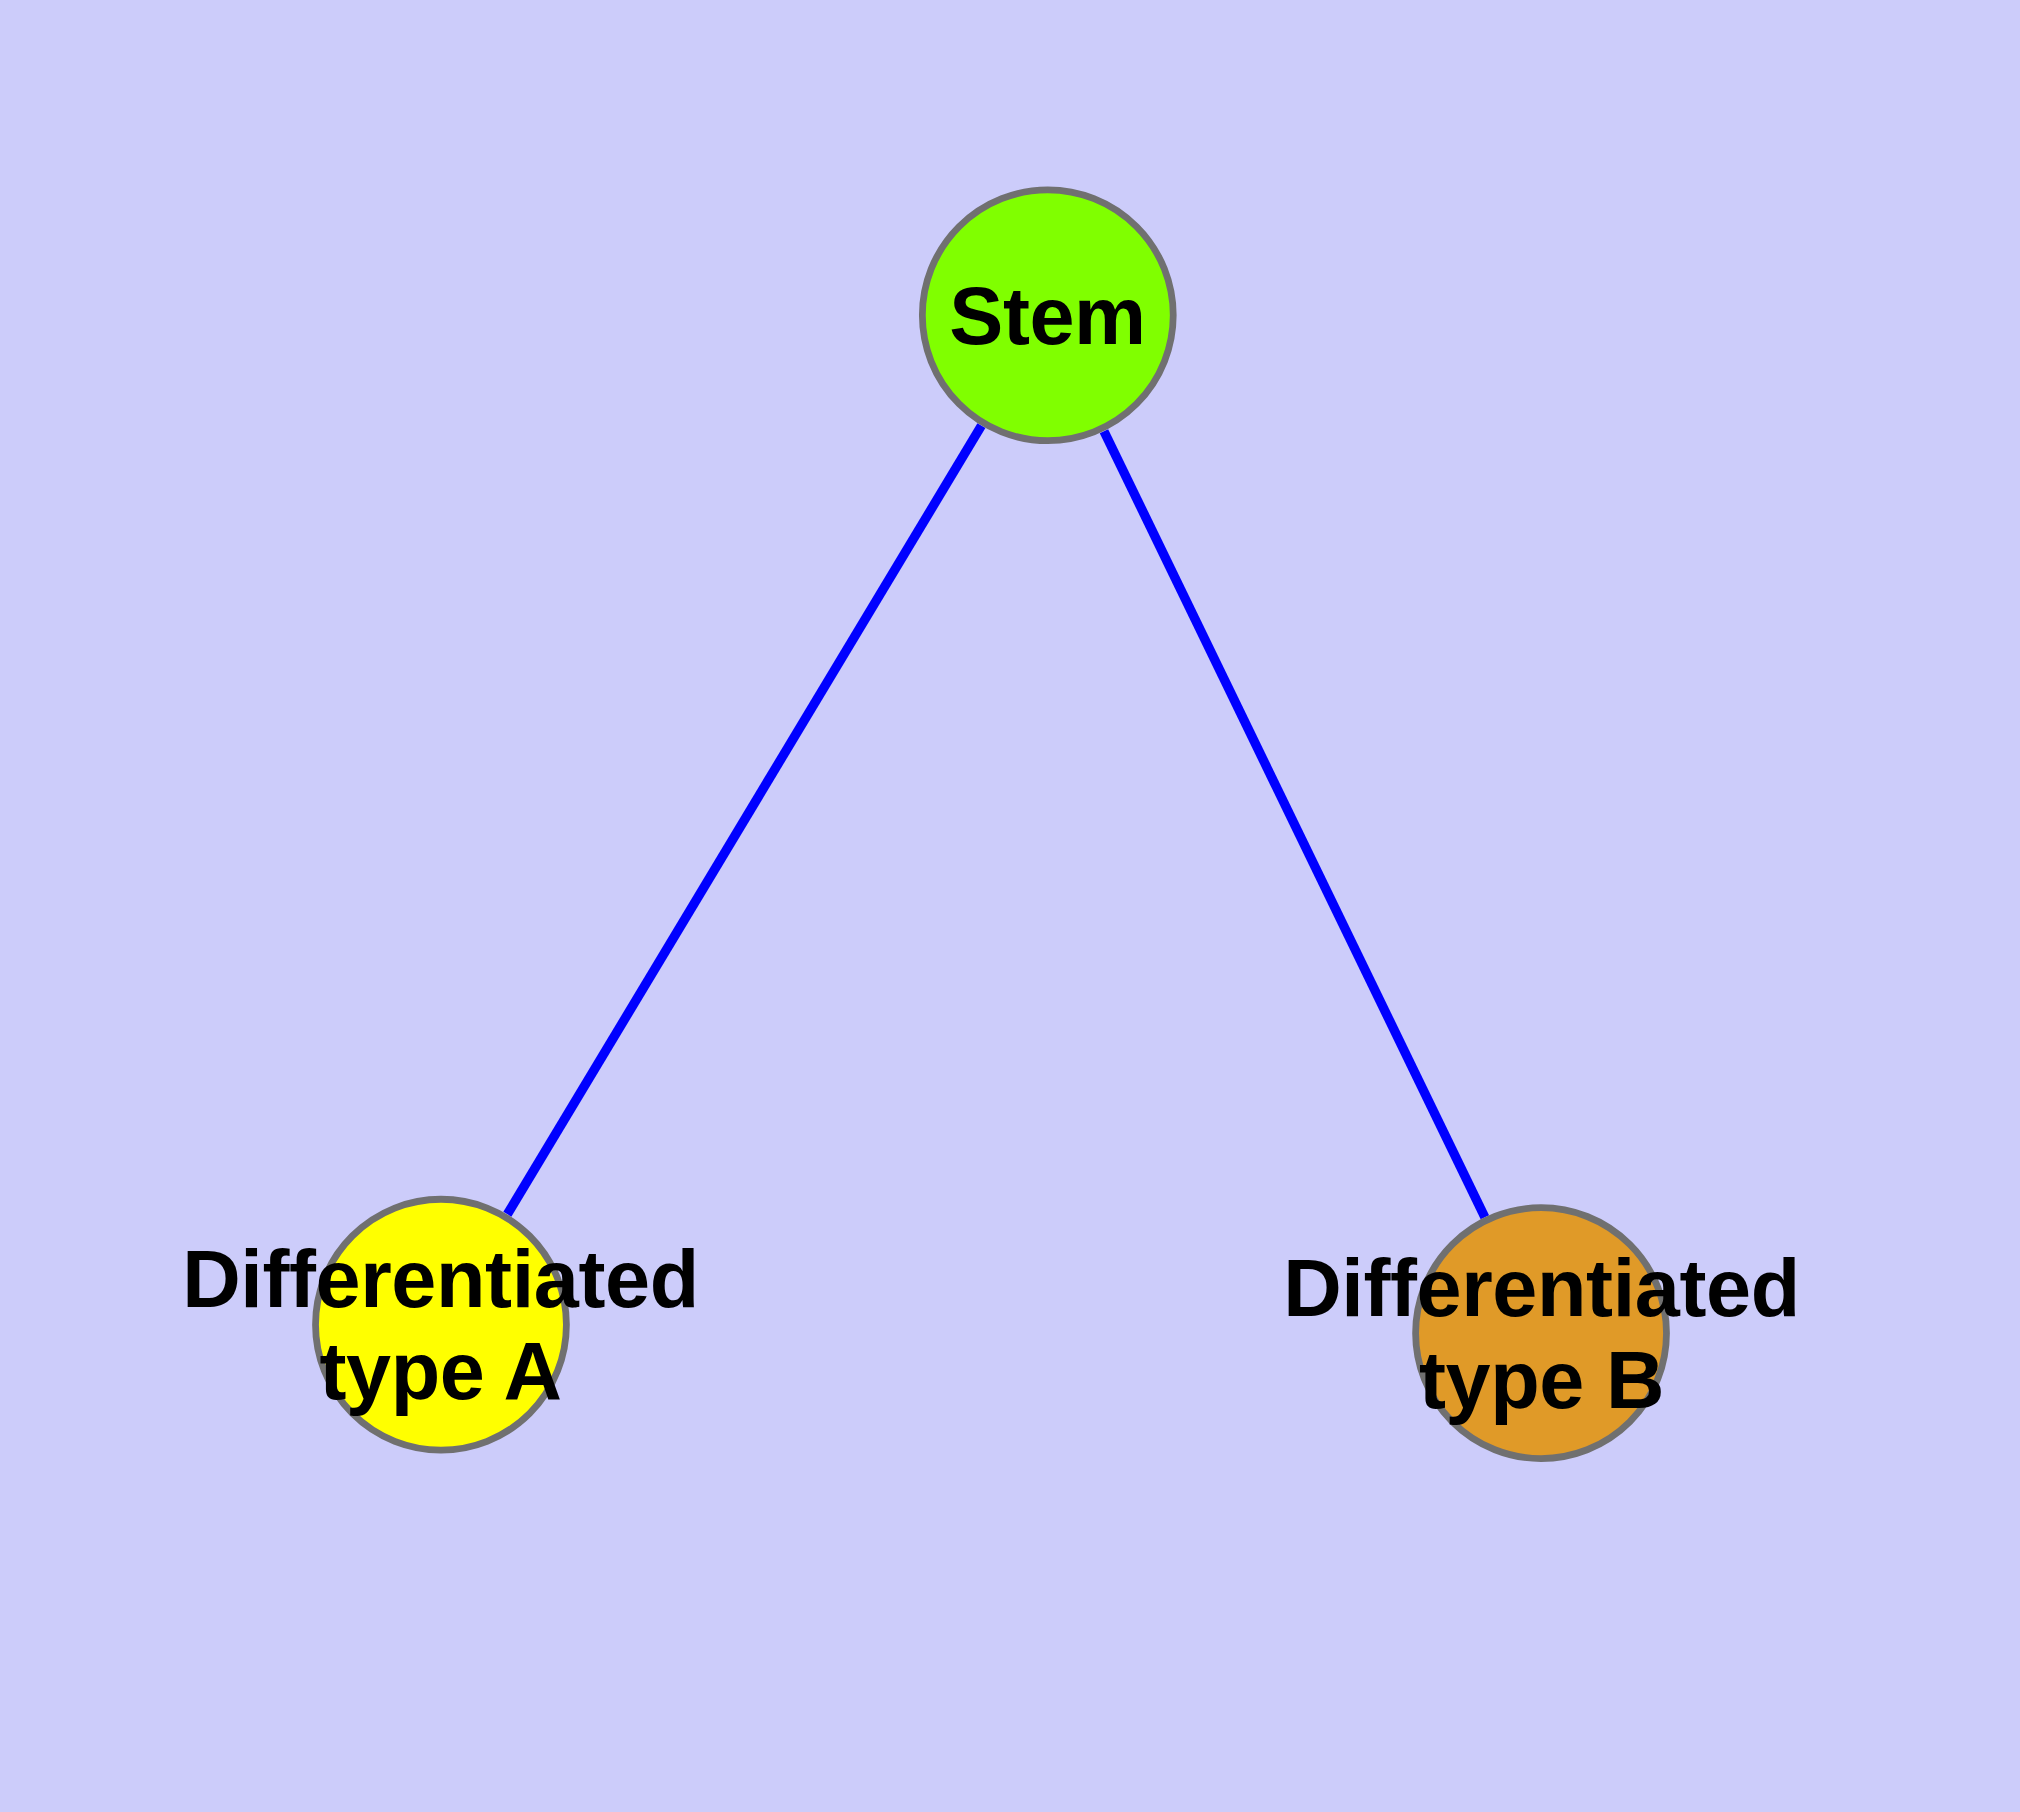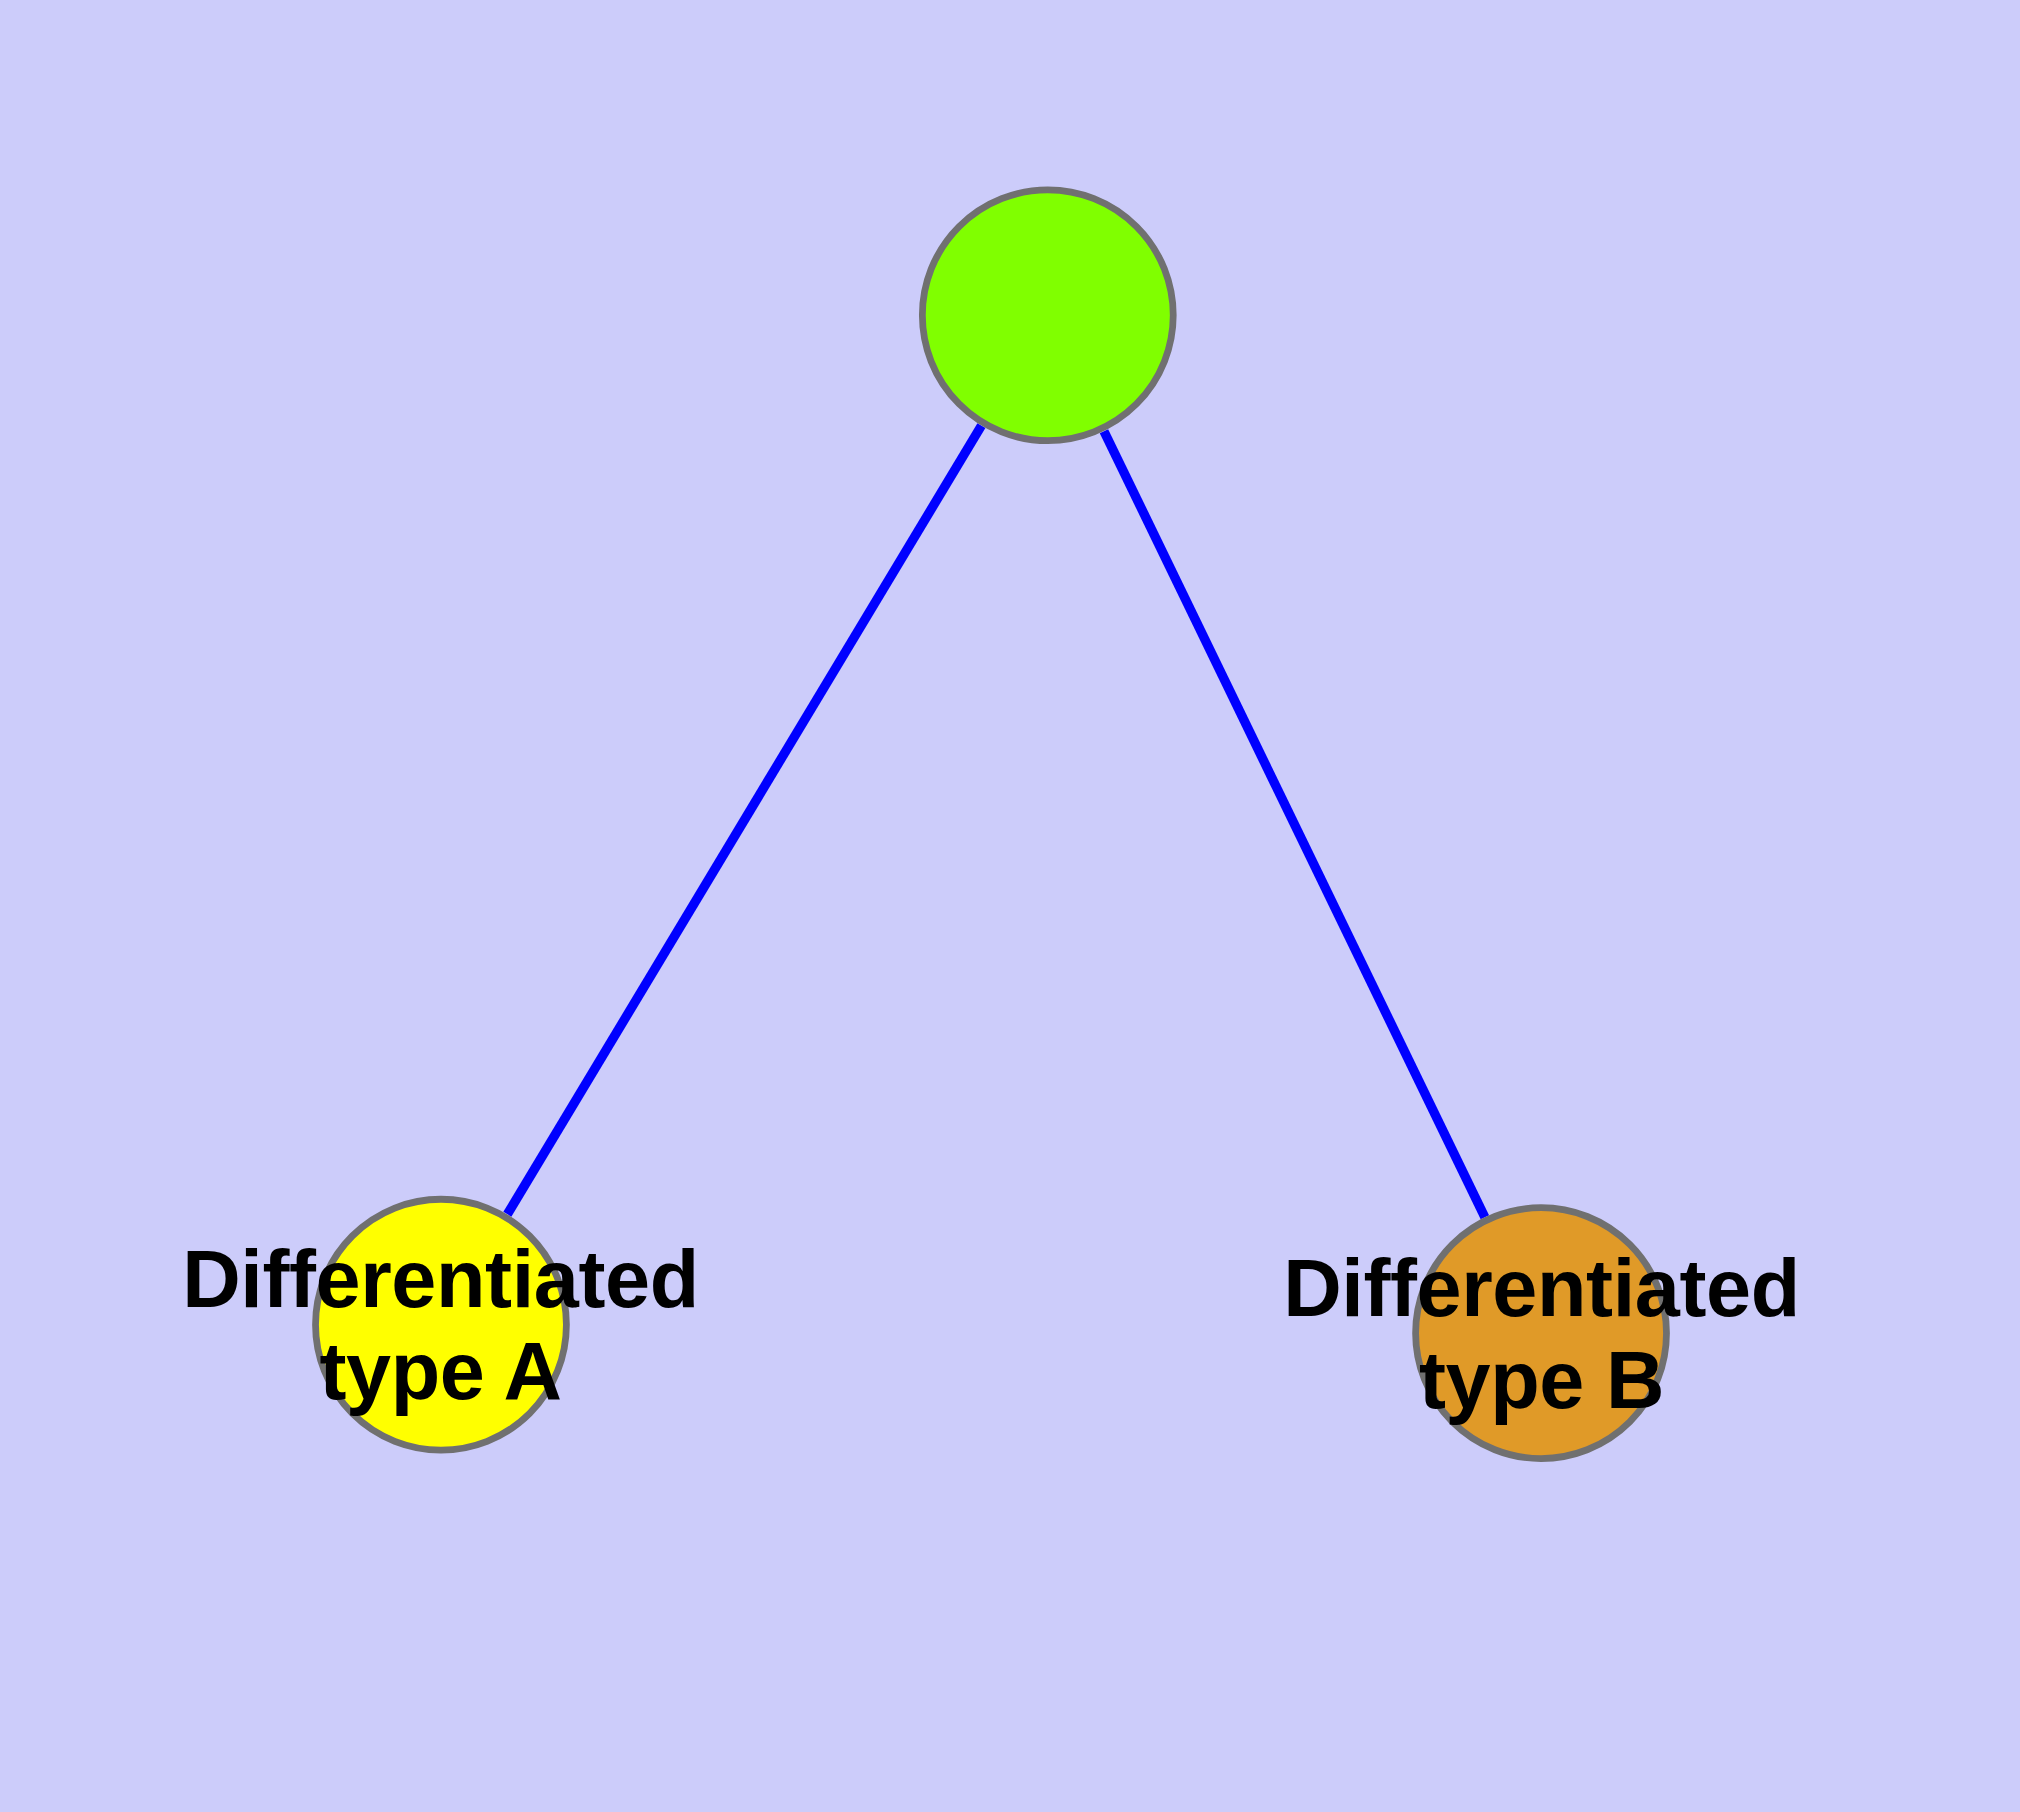--- a/index.html
+++ b/index.html
@@ -51,19 +51,20 @@
       <line class="graph-edge" x1="1157.6840775236265" y1="502.2713179739678" x2="598.3159224763737" y2="1432.7286820260322" stroke="#0000ff" stroke-width="11" stroke-linecap="butt"></line>
       <line class="graph-edge" x1="1302.2856276409118" y1="508.78529002875416" x2="1751.7143723590882" y2="1436.2147099712458" stroke="#0000ff" stroke-width="11" stroke-linecap="butt"></line>
     </g>
     <g>
       <circle class="graph-node" cx="1236" cy="372" r="148" fill="#80ff00" stroke="#707070" stroke-width="8"></circle>
       <circle class="graph-node" cx="520" cy="1563" r="148" fill="#ffff00" stroke="#707070" stroke-width="8"></circle>
       <circle class="graph-node" cx="1818" cy="1573" r="148" fill="#e09a28" stroke="#707070" stroke-width="8"></circle>
     </g>
   </svg>
 
+  <div class="node-label" style="color: rgb(0, 0, 0); width: 1187px; left: 454px; top: 270px;">Stem</div>
   <div class="node-label" style="color: rgb(0, 0, 0); width: 1187px; left: -153px; top: 1233px;">Differentiated
 type A</div>
   <div class="node-label" style="color: rgb(0, 0, 0); width: 1187px; left: 948px; top: 1242px;">Differentiated
 type B</div>
 
 </div>
 
 
 </body></html>

